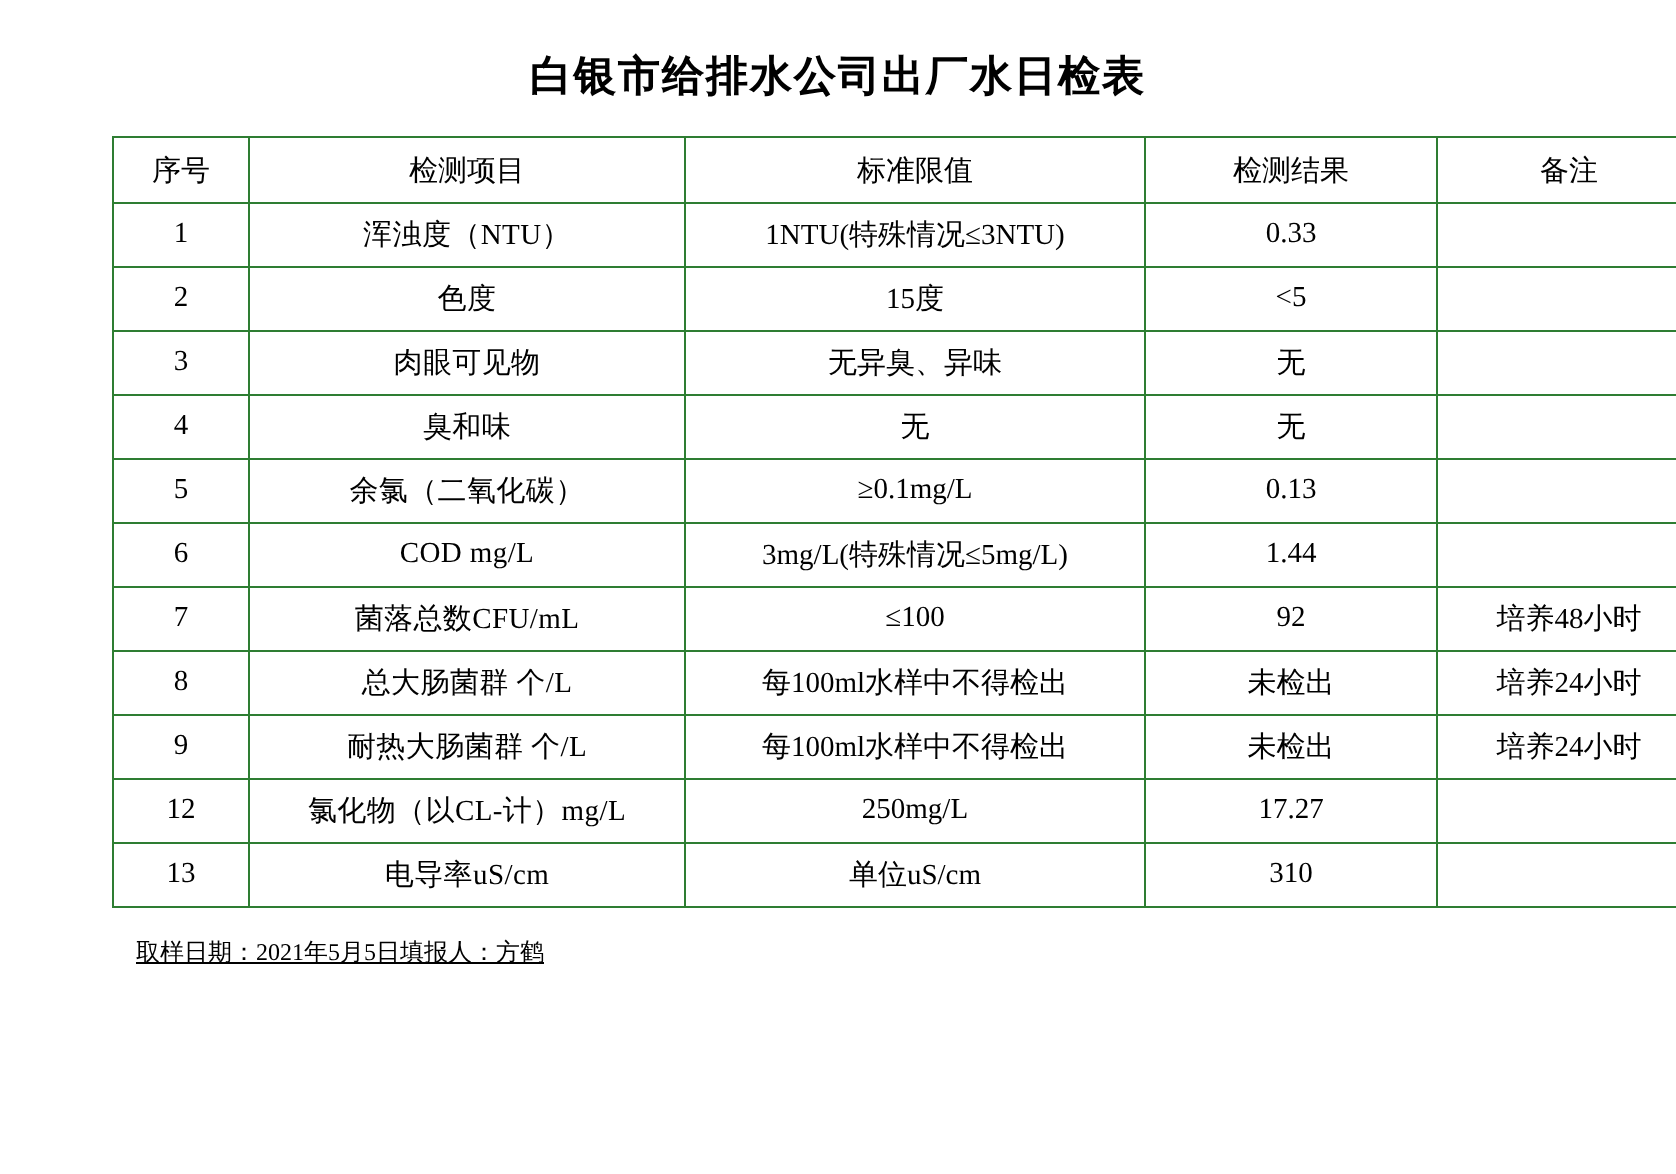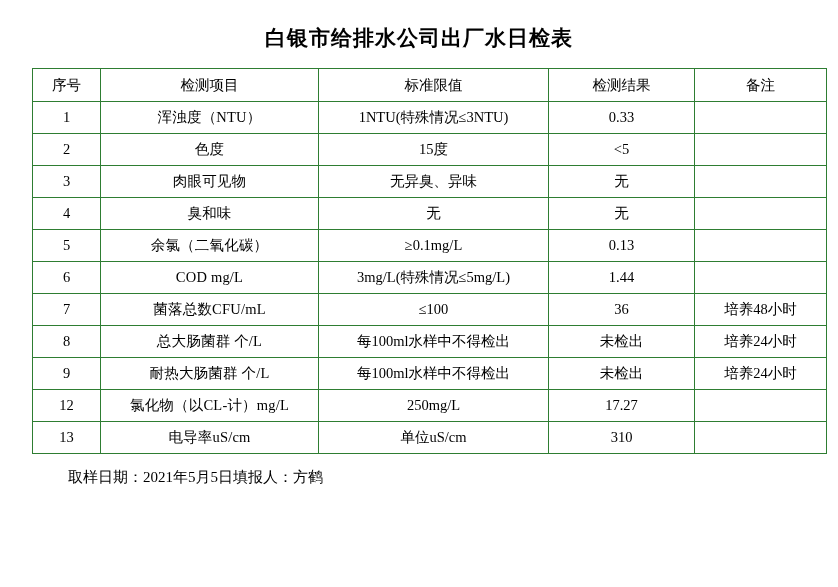--- a/index.html
+++ b/index.html
@@ -24,20 +24,21 @@
     text-align: center;
     font-size: 21px;
     font-weight: bold;
     letter-spacing: 1px;
     padding-top: 24px;
     padding-bottom: 16px;
     font-family: "Liberation Serif", "DejaVu Serif", serif;
   }
   .table-wrap {
     padding: 0 32px;
+    margin-left: 24px;
   }
   table.report {
     border-collapse: collapse;
     width: 794px;
     margin: 0 auto;
     table-layout: fixed;
   }
   table.report td, table.report th {
     border: 1px solid #2e7d32;
     height: 31px;
@@ -58,21 +59,22 @@
   col.c5 { width: 132px; }
 
   .cell-left-pad {
     letter-spacing: 0.2px;
   }
   .footer {
     display: flex;
     justify-content: flex-start;
     align-items: center;
     padding: 14px 22px 0 22px;
-    font-size: 15px;
+    font-size: 12px;
+    text-decoration: underline;
   }
   .footer .f-item {
     white-space: nowrap;
   }
   .footer .f1 { margin-left: 46px; }
   .footer .f2 { margin-left: 130px; }
   .footer .f3 { }
 </style>
 </head>
 <body>
@@ -139,21 +141,21 @@
           <td>6</td>
           <td class="cell-left-pad">COD        mg/L</td>
           <td>3mg/L(特殊情况≤5mg/L)</td>
           <td>1.44</td>
           <td></td>
         </tr>
         <tr>
           <td>7</td>
           <td class="cell-left-pad">菌落总数CFU/mL</td>
           <td>≤100</td>
-          <td>36</td>
+          <td>92</td>
           <td>培养48小时</td>
         </tr>
         <tr>
           <td>8</td>
           <td class="cell-left-pad">总大肠菌群 个/L</td>
           <td>每100ml水样中不得检出</td>
           <td>未检出</td>
           <td>培养24小时</td>
         </tr>
         <tr>

